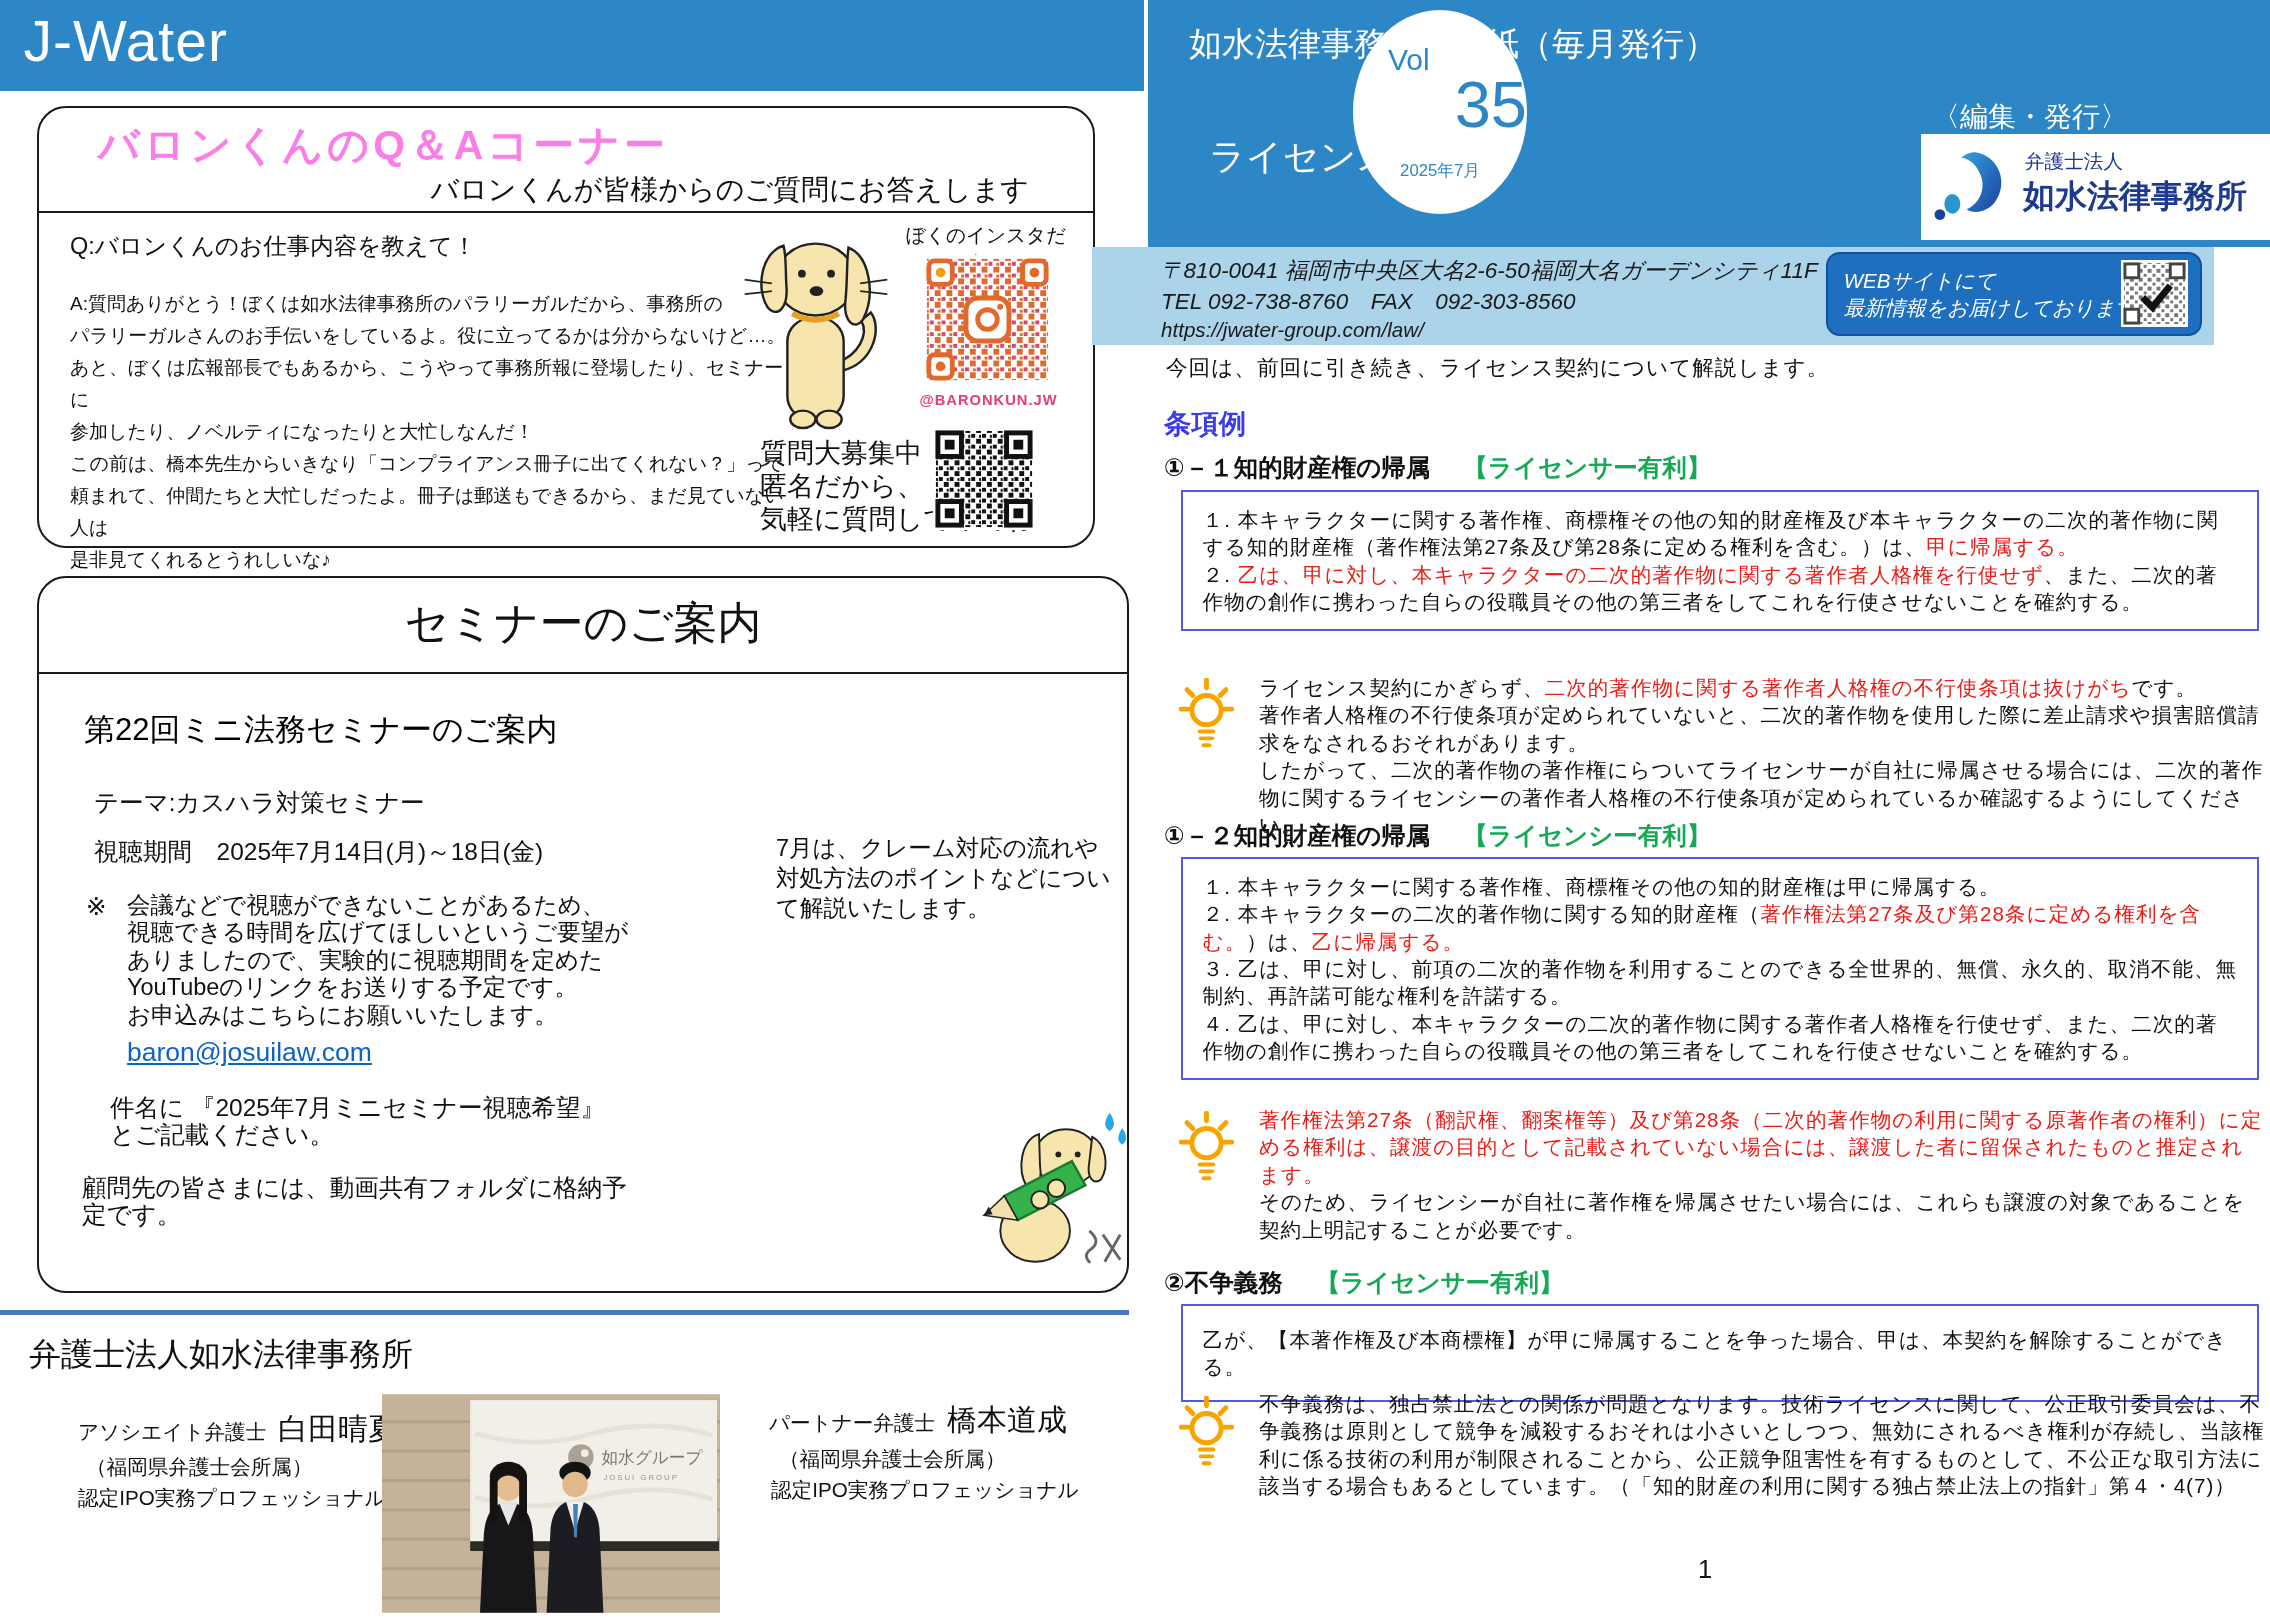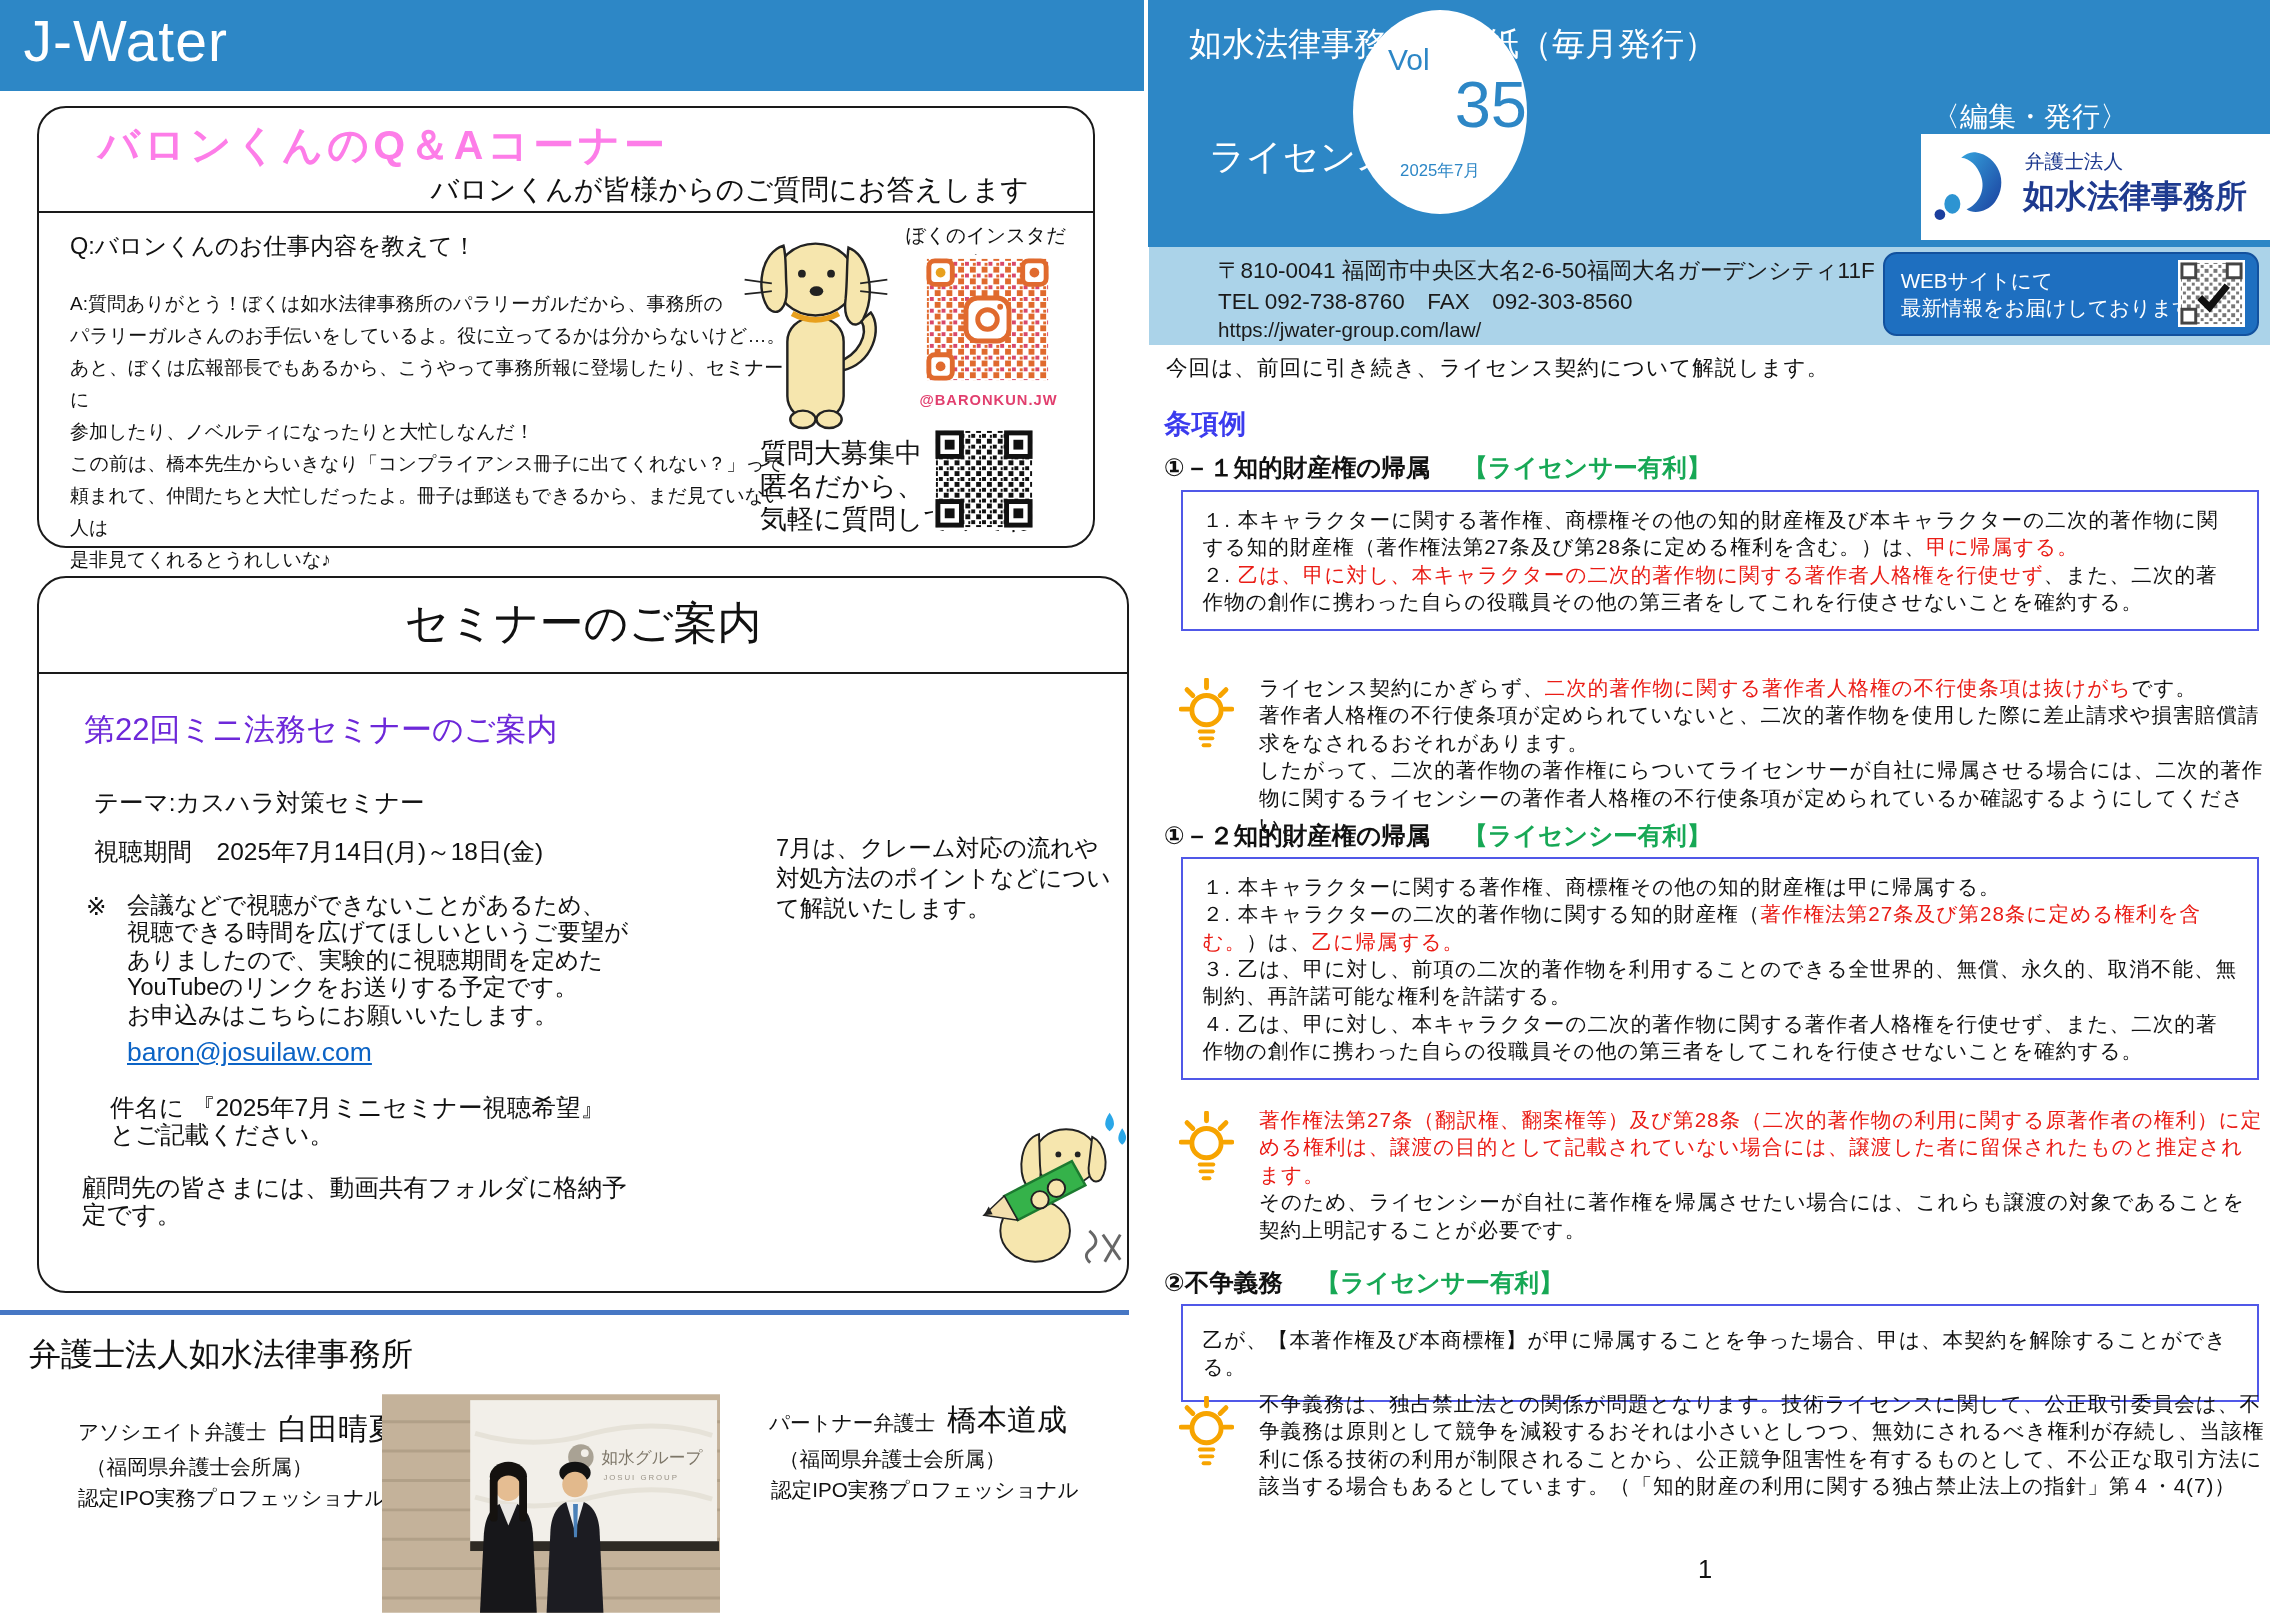--- a/index.html
+++ b/index.html
@@ -21,21 +21,21 @@
   .qa-dog{position:absolute;left:694px;top:116px;width:165px;height:214px;}
   .insta-label{position:absolute;left:859px;top:114px;width:176px;text-align:center;font-size:19.6px;}
   .insta-qr{position:absolute;left:884px;top:147px;width:129px;height:129px;}
   .insta-handle{position:absolute;left:876px;top:284px;width:147px;text-align:center;font-size:14.7px;font-weight:bold;color:#e13f6e;letter-spacing:1px;}
   .ask-note{position:absolute;left:721px;top:329px;font-size:27px;line-height:33px;}
   .black-qr{position:absolute;left:894px;top:320px;width:102px;height:102px;}
 
   #seminar-box{left:37px;top:576px;width:1088px;height:713px;border:2.9px solid #1a1a1a;border-radius:29px;background:#fff;}
   .sem-title{position:absolute;left:0;top:15.7px;width:100%;text-align:center;font-size:44px;color:#111;}
   .sem-divider{position:absolute;left:0;top:94px;width:100%;border-top:2.9px solid #1a1a1a;}
-  .sem-heading{position:absolute;left:45px;top:131px;font-size:31px;color:#6d28d9;}
+  .sem-heading{position:absolute;left:45px;top:131px;font-size:31px;color:#000000;}
   .sem-theme{position:absolute;left:55px;top:208px;font-size:24.5px;}
   .sem-period{position:absolute;left:55px;top:257px;font-size:24.5px;}
   .sem-month-note{position:absolute;left:737px;top:255px;width:345px;font-size:23.5px;line-height:30px;}
   .sem-note-mark{position:absolute;left:47px;top:314px;font-size:24.5px;}
   .sem-note{position:absolute;left:88px;top:314px;font-size:23.5px;line-height:27.4px;}
   .sem-email{position:absolute;left:88px;top:459px;font-size:26.5px;color:#0b63c5;text-decoration:underline;}
   .sem-subject{position:absolute;left:71px;top:516px;font-size:24.5px;line-height:27.4px;}
   .sem-advisor{position:absolute;left:43px;top:596px;font-size:24.5px;line-height:27.4px;}
   .sem-dog{position:absolute;left:929px;top:529px;width:172px;height:176px;}
 
@@ -58,21 +58,21 @@
   .vol-circle{position:absolute;left:205px;top:9.8px;width:174px;height:204px;background:#fff;border-radius:50%;}
   .vol-label{position:absolute;left:35px;top:33px;font-size:30px;color:#2d87c6;}
   .vol-number{position:absolute;left:0;top:57px;width:100%;text-align:right;font-size:65px;color:#2d87c6;}
   .vol-date{position:absolute;left:0;top:149px;width:100%;text-align:center;font-size:16.7px;color:#2d87c6;}
   .publisher-label{position:absolute;left:784px;top:74px;font-size:28px;color:#fff;margin-top:24px;}
   .logo-box{position:absolute;left:773px;top:134px;width:349px;height:106px;background:#fff;}
   .logo-mark{position:absolute;left:9.8px;top:12.7px;width:80px;height:80px;}
   .logo-type{position:absolute;left:104px;top:13.7px;font-size:19.6px;color:#1e3a8f;}
   .logo-name{position:absolute;left:102px;top:41px;font-size:32px;font-weight:bold;color:#1e3a8f;}
 
-  #addr-band{left:1149px;top:247px;width:1122px;height:98px;background:#abd3e9;}
+  #addr-band{left:1092px;top:247px;width:1122px;height:98px;background:#abd3e9;font-style:italic;}
   .addr1{position:absolute;left:69px;top:7.8px;font-size:22.5px;color:#1a1a1a;}
   .addr2{position:absolute;left:69px;top:39px;font-size:22.5px;color:#1a1a1a;}
   .addr3{position:absolute;left:69px;top:71px;font-size:20.6px;color:#1a1a1a;}
   .web-box{position:absolute;left:734px;top:4.9px;width:376px;height:84px;background:#1e6fc0;border:2.9px solid #12519e;border-radius:13.7px;box-sizing:border-box;}
   .web-text{position:absolute;left:15.7px;top:12.7px;font-size:20.6px;line-height:27.4px;color:#fff;}
   .web-qr{position:absolute;right:11.8px;top:5.9px;width:67px;height:67px;}
 
   #intro{left:1166px;top:353px;font-size:21.6px;letter-spacing:1px;}
   #section-label{left:1164px;top:406px;font-size:27.4px;font-weight:bold;color:#3b3bee;}
   .clause-heading{font-size:24.5px;font-weight:bold;color:#111;}

